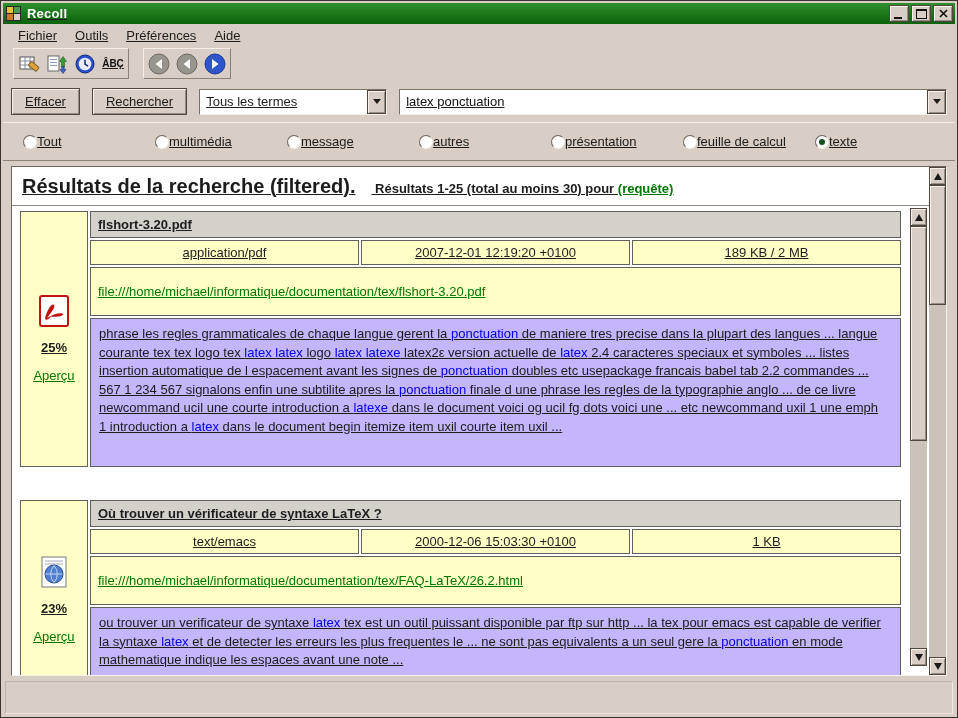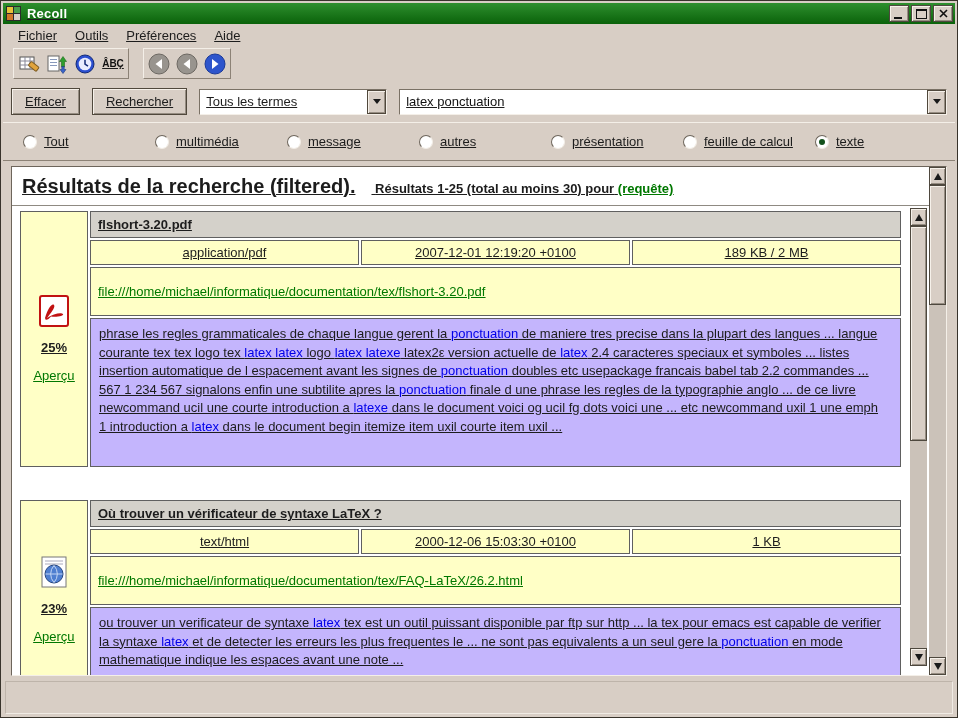--- a/index.html
+++ b/index.html
@@ -44,21 +44,21 @@
   .combo-arrow-btn{width:17px;flex:none;background:#d8cec5;display:flex;align-items:center;justify-content:center;
     border:1px solid #50483c;box-shadow:inset 1px 1px 0 #f6f1ea,inset -1px -1px 0 #968d82;cursor:default;}
   .combo.mode{width:188px;flex:none;}
   .combo.query{flex:1;}
   .combo-tri{width:0;height:0;border-left:4px solid transparent;border-right:4px solid transparent;border-top:5px solid #1a1a1a;}
 
   
   .filterrow{flex:none;margin-top:7px;height:37px;background:#d8cec5;
     border-top:1px solid #f4efe8;border-bottom:1px solid #8c8276;
     display:flex;align-items:center;padding-left:20px;}
-  .radio-item{display:flex;align-items:center;gap:7px;width:132px;flex:none;cursor:default;}
+  .radio-item{display:flex;align-items:center;width:132px;flex:none;cursor:default;}
   .radio-circle{width:12px;height:12px;border-radius:50%;background:#fff;position:relative;flex:none;
     border:1px solid;border-color:#6d655b #f2ede6 #f2ede6 #6d655b;}
   .radio-dot{display:none;width:6px;height:6px;border-radius:50%;background:#12511b;position:absolute;top:3px;left:3px;}
   .radio-item.selected .radio-dot{display:block;}
 
   
   .results{flex:1;margin:5px 8px 0;background:#fff;display:flex;min-height:0;
     border:1px solid;border-color:#6d655b #f4efe8 #f4efe8 #6d655b;}
   .results-content{flex:1;display:flex;flex-direction:column;min-width:0;}
   .results-header{flex:none;padding:8px 10px 7px;border-bottom:1px solid #8f8a82;white-space:nowrap;overflow:hidden;}
@@ -284,21 +284,21 @@
                 <line x1="6" y1="8" x2="24" y2="8" stroke="#aab"></line>
                 <circle cx="15" cy="18" r="9" fill="#4f7fd0" stroke="#27477e"></circle>
                 <path d="M6.5 18 h17 M15 9.5 a12.5 12.5 0 0 1 0 17 M15 9.5 a12.5 12.5 0 0 0 0 17" stroke="#c3d6f4" stroke-width="1" fill="none"></path>
               </svg>
               <span class="relevance">23%</span>
               <a class="preview-link">Aperçu</a>
             </div>
             <div class="entry-main">
               <div class="entry-title">Où trouver un vérificateur de syntaxe LaTeX ?</div>
               <div class="entry-meta">
-                <div class="meta-cell">text/html</div>
+                <div class="meta-cell">text/emacs</div>
                 <div class="meta-cell">2000-12-06 15:03:30 +0100</div>
                 <div class="meta-cell">1 KB</div>
               </div>
               <div class="entry-url">
                 <a>file:///home/michael/informatique/documentation/tex/FAQ-LaTeX/26.2.html</a>
               </div>
               <div class="entry-abstract"><span>ou trouver un verificateur de syntaxe </span><span class="hl">latex</span><span> tex est un outil puissant disponible par ftp sur http ... la tex pour emacs est capable de verifier la syntaxe </span><span class="hl">latex</span><span> et de detecter les erreurs les plus frequentes le ... ne sont pas equivalents a un seul gere la </span><span class="hl">ponctuation</span><span> en mode mathematique indique les espaces avant une note ...</span></div>
             </div>
           </div>
 

